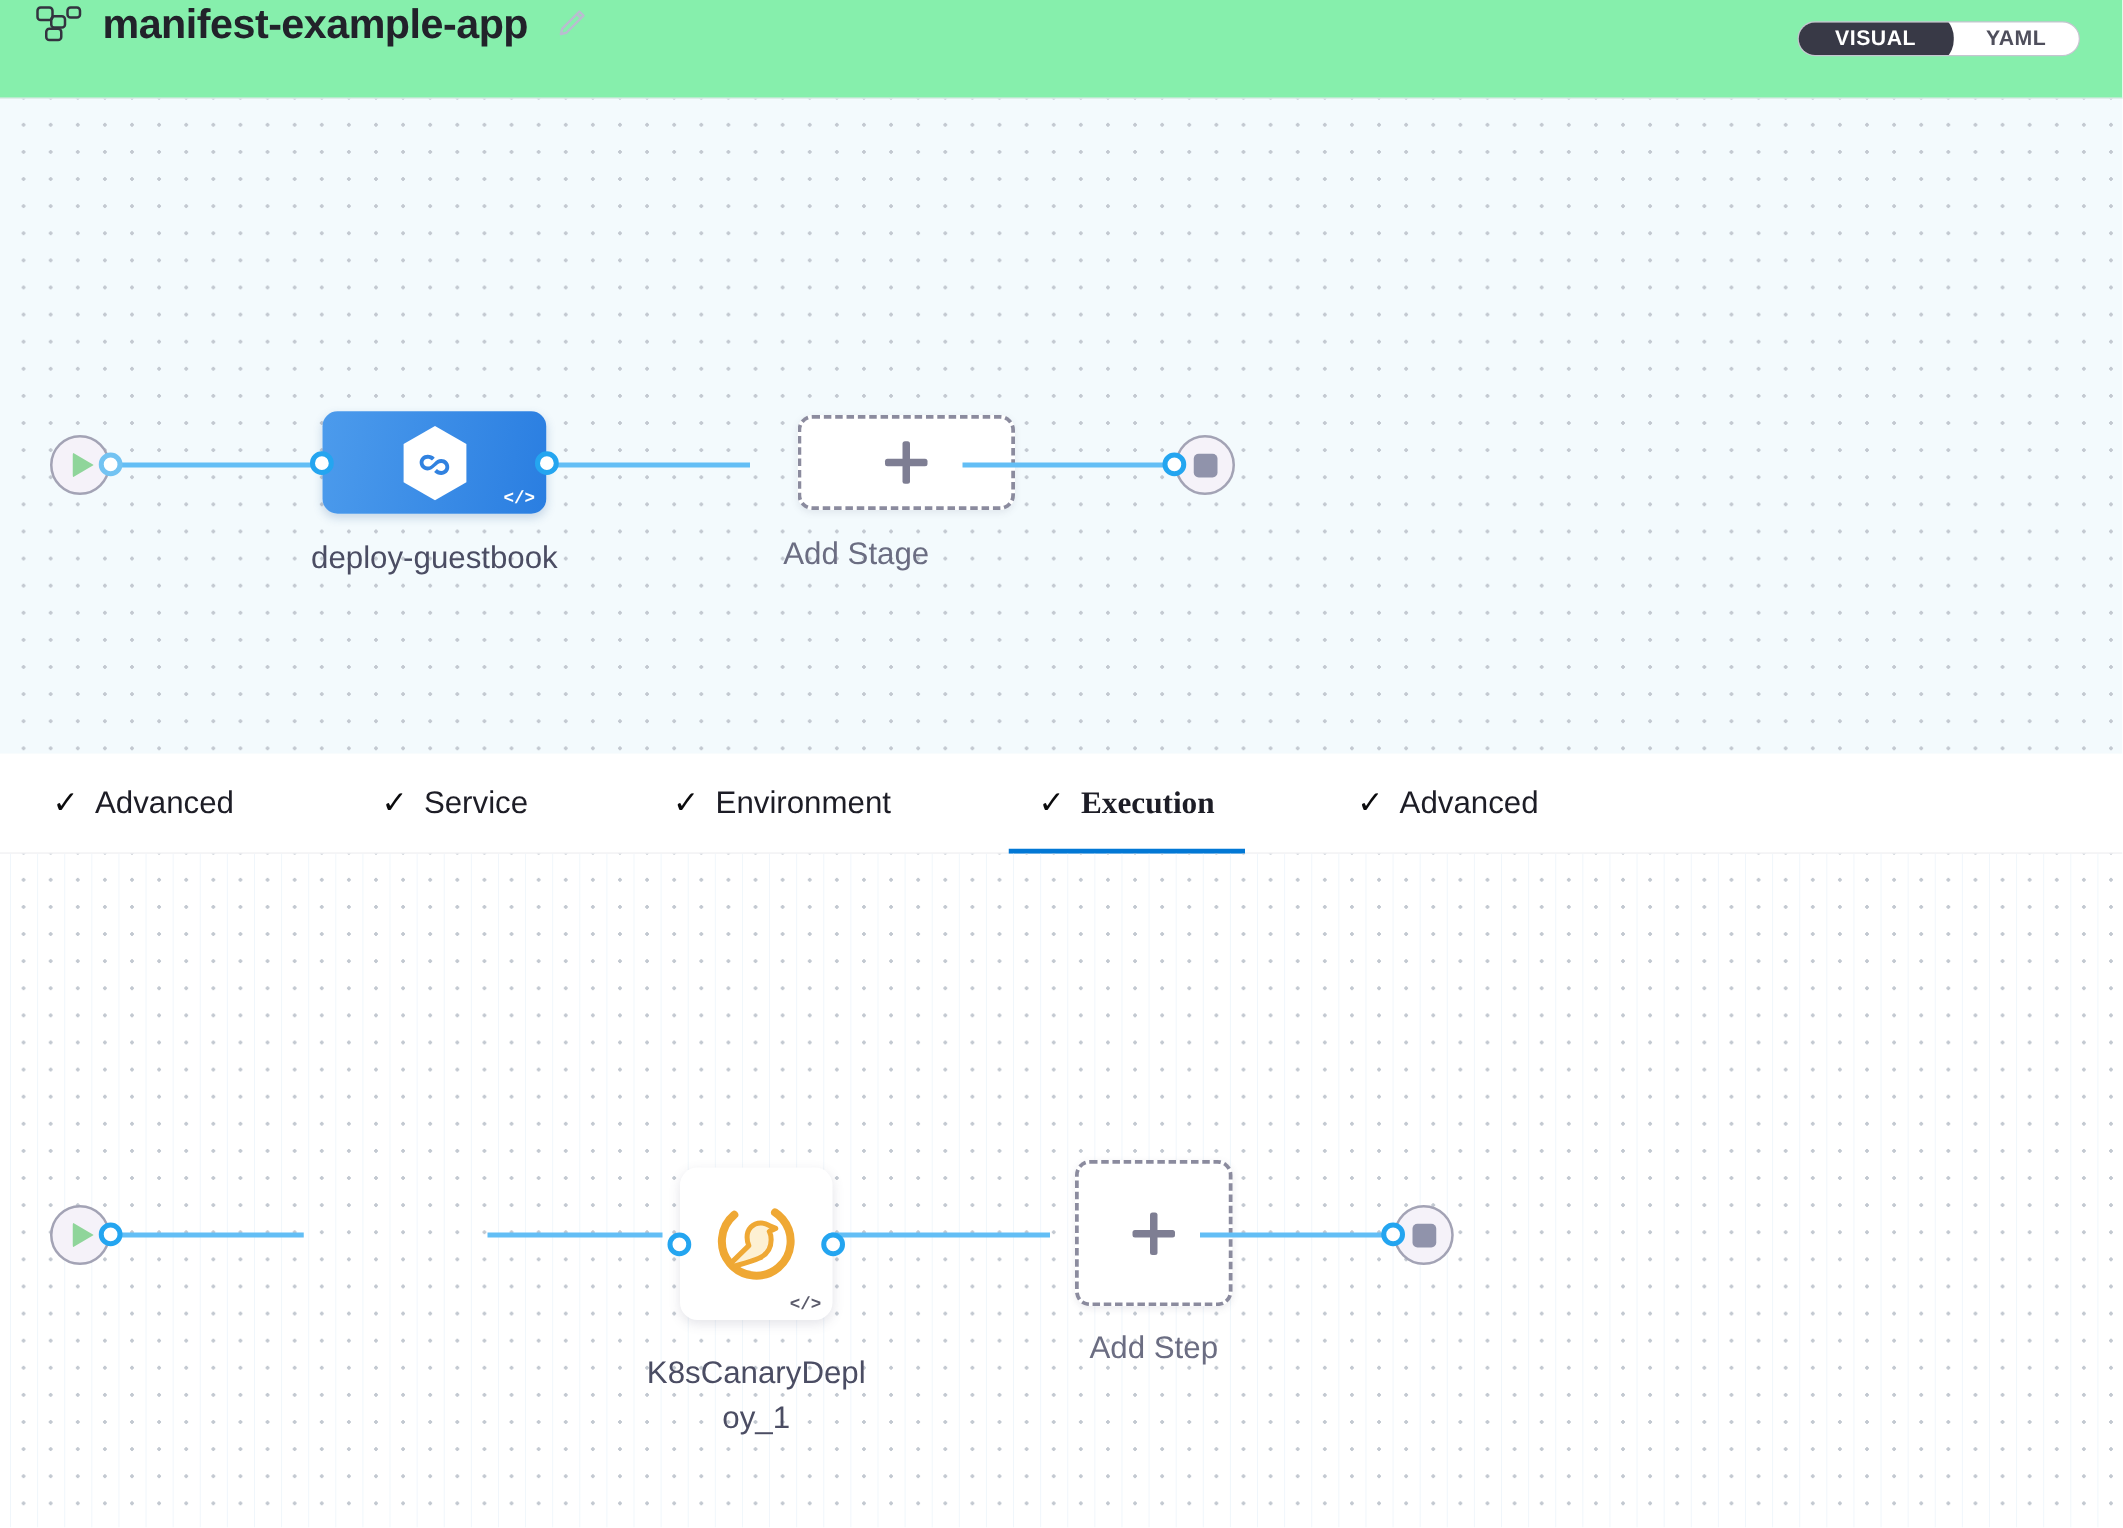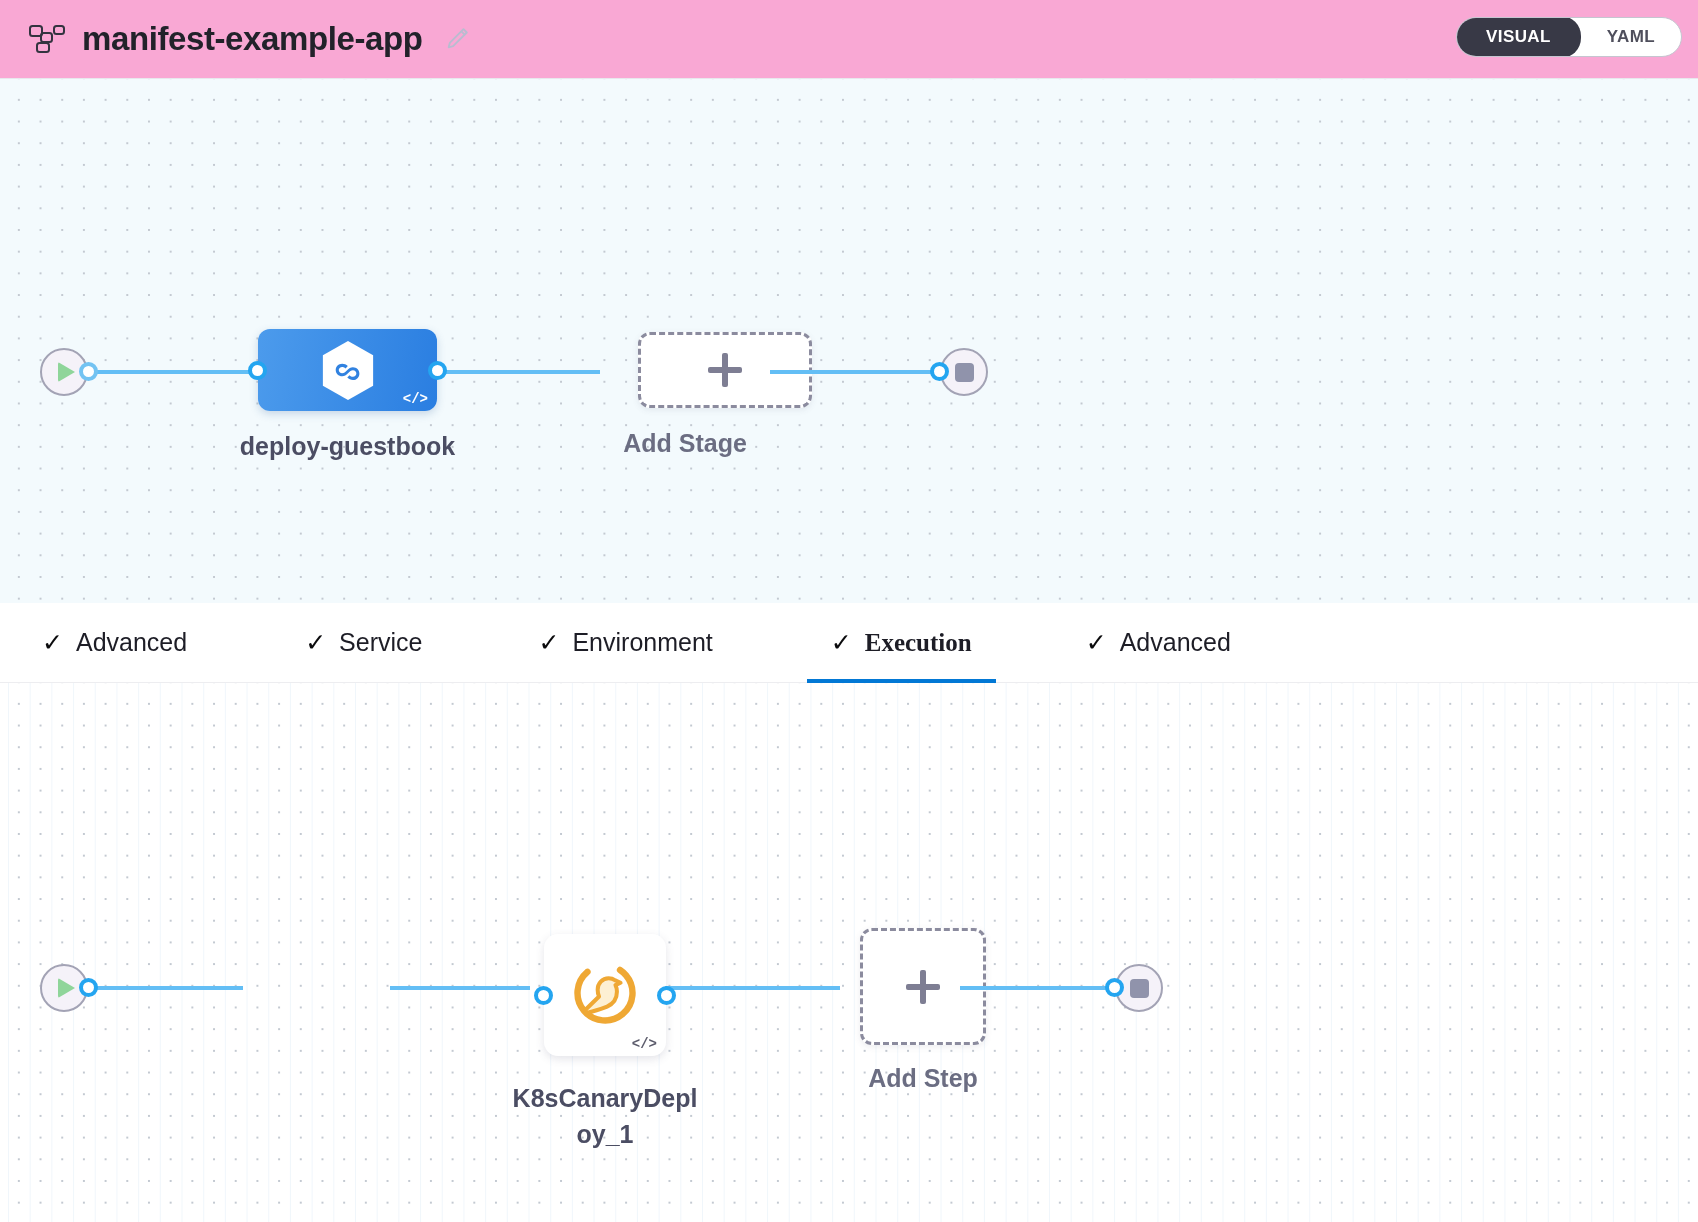--- a/index.html
+++ b/index.html
@@ -7,35 +7,35 @@
     width: 1698px; height: 1222px;
     font-family: "Liberation Sans", sans-serif;
     background: #ffffff;
     overflow: hidden;
   }
   .app { position: relative; width: 1698px; height: 1222px; }
 
   
   .header {
     position: absolute; left: 0; top: 0; width: 1698px; height: 79px;
-    background: #f9a8d4;
+    background: #86efac;
     border-bottom: 1px solid #e8e8ed;
-    display: flex; align-items: center;
+    display: flex; align-items: flex-start;
   }
   .hdr-left { display: flex; align-items: center; gap: 16px; padding-left: 28px; }
   .pipeline-icon { width: 38px; height: 30px; display: block; }
   .page-title {
     font-size: 33px; font-weight: 700; color: #22222a;
     letter-spacing: -0.4px; white-space: nowrap;
   }
   .edit-icon { width: 26px; height: 26px; display: block; margin-left: 6px; }
 
   .toggle {
-    position: absolute; right: 16px; top: 17px;
-    height: 40px; border: 1px solid #c5c5d0; border-radius: 20px;
+    position: absolute; right: 34px; top: 17px;
+    height: 28px; border: 1px solid #c5c5d0; border-radius: 20px;
     background: #ffffff; display: flex; align-items: center;
     overflow: hidden;
   }
   .toggle-opt {
     height: 40px; display: flex; align-items: center; justify-content: center;
     font-size: 17px; font-weight: 700; letter-spacing: 0.4px;
     color: #4f4f5c; padding: 0 26px; cursor: pointer; user-select: none;
   }
   .toggle-opt.active {
     background: #383946; color: #ffffff; border-radius: 20px;
@@ -134,21 +134,21 @@
     position: relative; width: 34px; height: 34px;
   }
   .plus::before, .plus::after {
     content: ""; position: absolute; background: #7e7e93; border-radius: 2px;
   }
   .plus::before { left: 0; top: 14px; width: 34px; height: 6px; }
   .plus::after  { top: 0; left: 14px; width: 6px; height: 34px; }
 
   .node-label {
     position: absolute; text-align: center;
-    font-size: 25px; color: #4b4d63; line-height: 1.42; font-weight: bold;
+    font-size: 25px; color: #4b4d63; line-height: 1.42;
   }
   .node-label.muted { color: #6b6d82; }
 
   .diamond {
     width: 122px; height: 122px; background: #ffffff;
     border-radius: 16px; transform: rotate(45deg);
     box-shadow: 0 3px 9px rgba(90,90,120,0.15);
     display: flex; align-items: center; justify-content: center;
     cursor: pointer;
   }

